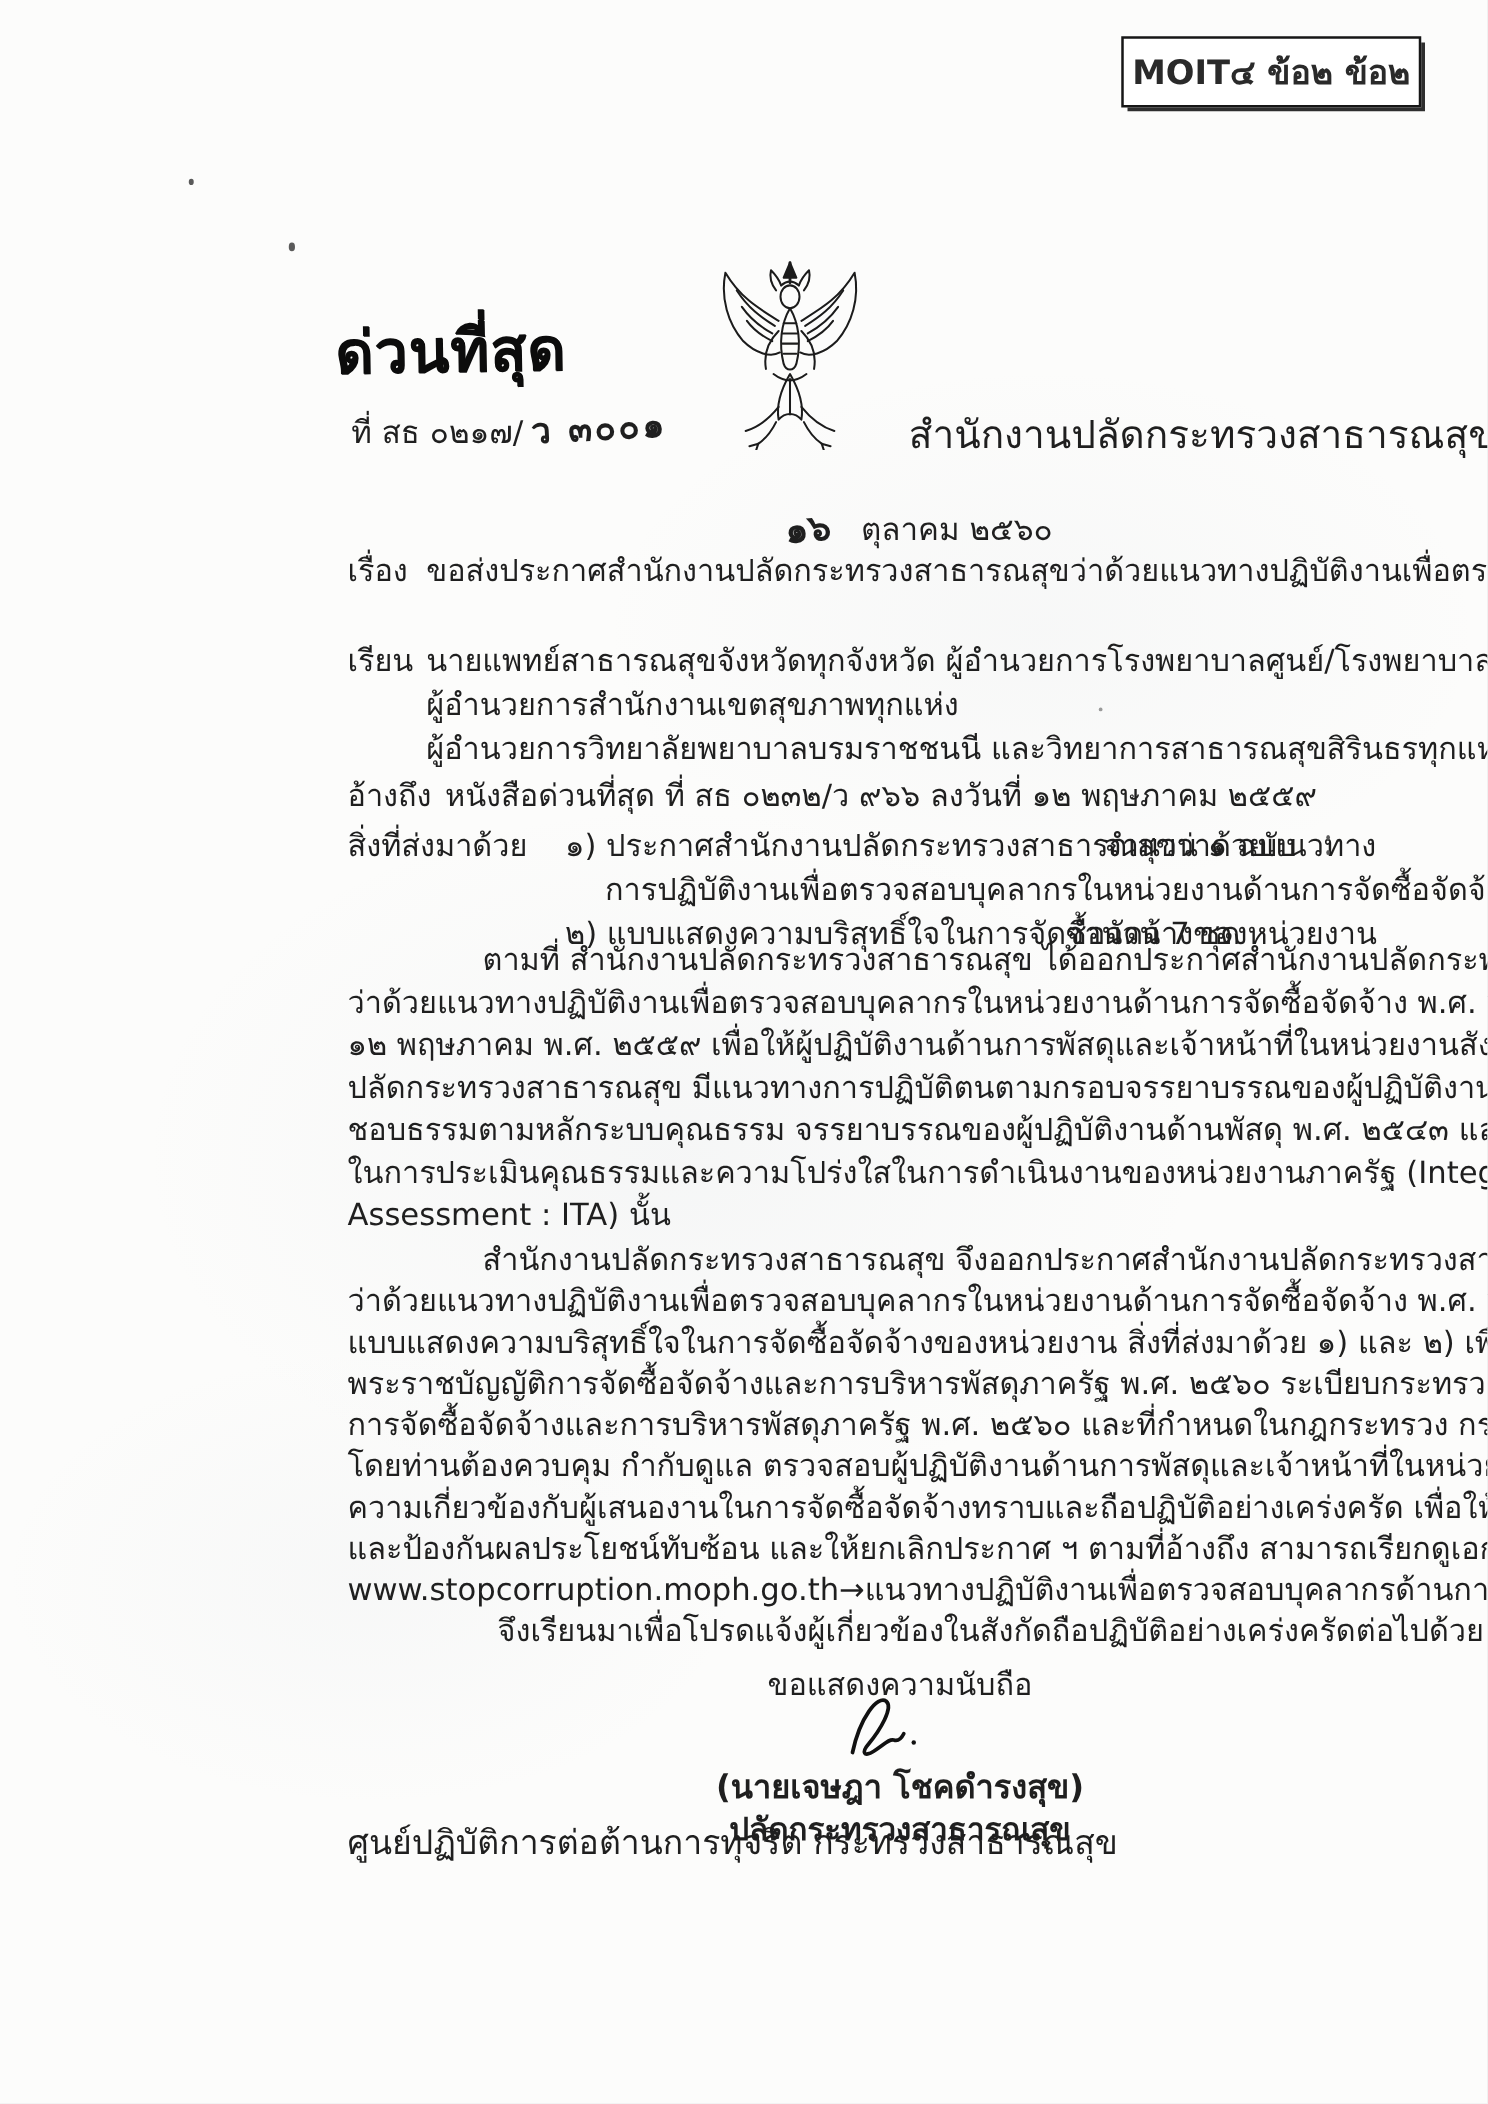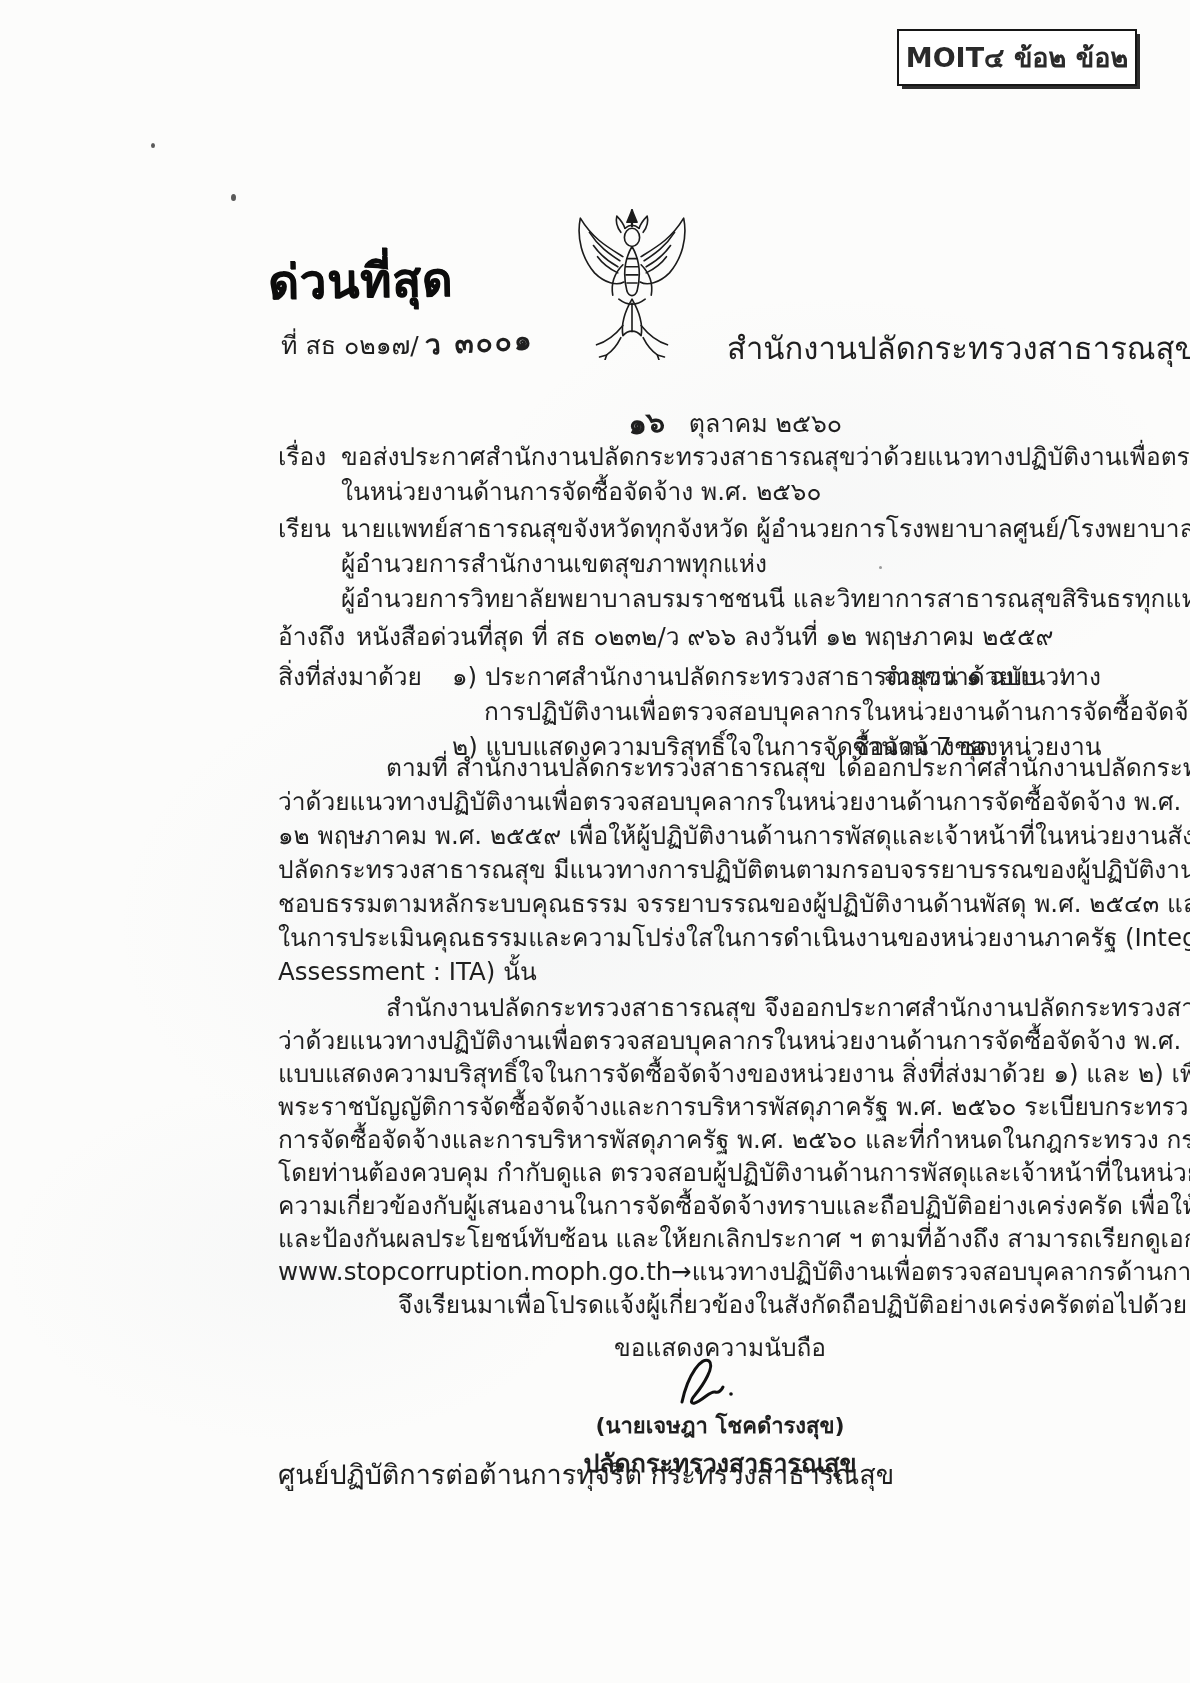--- a/index.html
+++ b/index.html
@@ -101,21 +101,20 @@
     <div class="l1">สำนักงานปลัดกระทรวงสาธารณสุข</div>
   </div>
 
   <div class="abs dateline">
     <span class="date-day">๑๖</span>
     <span class="date-rest">ตุลาคม ๒๕๖๐</span>
   </div>
 
   <div class="abs txt" style="left:278px;top:442px;">เรื่อง</div>
   <div class="abs txt" style="left:341px;top:442px;">ขอส่งประกาศสำนักงานปลัดกระทรวงสาธารณสุขว่าด้วยแนวทางปฏิบัติงานเพื่อตรวจสอบบุคลากร</div>
-  <div class="abs txt" style="left:341px;top:477px;">ในหน่วยงานด้านการจัดซื้อจัดจ้าง พ.ศ. ๒๕๖๐</div>
 
   <div class="abs txt" style="left:278px;top:514px;">เรียน</div>
   <div class="abs txt" style="left:341px;top:514px;">นายแพทย์สาธารณสุขจังหวัดทุกจังหวัด ผู้อำนวยการโรงพยาบาลศูนย์/โรงพยาบาลทั่วไป/</div>
   <div class="abs txt" style="left:341px;top:549px;">ผู้อำนวยการสำนักงานเขตสุขภาพทุกแห่ง</div>
   <div class="abs txt" style="left:341px;top:584px;">ผู้อำนวยการวิทยาลัยพยาบาลบรมราชชนนี และวิทยาการสาธารณสุขสิรินธรทุกแห่ง</div>
 
   <div class="abs txt" style="left:278px;top:622px;">อ้างถึง</div>
   <div class="abs txt" style="left:356px;top:622px;">หนังสือด่วนที่สุด ที่ สธ ๐๒๓๒/ว ๙๖๖ ลงวันที่ ๑๒ พฤษภาคม ๒๕๕๙</div>
 
   <div class="abs txt" style="left:278px;top:662px;">สิ่งที่ส่งมาด้วย</div>
@@ -149,21 +148,21 @@
 
   <div class="abs" style="left:668px;top:1352px;">
     <svg width="100" height="56" viewBox="0 0 100 56">
       <g stroke="#111" fill="none" stroke-width="3" stroke-linecap="round" stroke-linejoin="round">
         <path d="M14 50 C20 22 34 4 41 9 C47 14 36 32 27 43 C21 50 23 54 31 49 C39 44 43 39 47 40 C50 41 53 39 55 35"></path>
         <circle cx="63" cy="42" r="1.8" fill="#111" stroke="none"></circle>
       </g>
     </svg>
   </div>
 
-  <div class="abs center-block" style="left:530px;top:1408px;width:380px;font-size:22px;font-weight:bold;">(นายเจษฎา โชคดำรงสุข)</div>
+  <div class="abs center-block" style="left:530px;top:1408px;width:380px;font-size:26px;font-weight:bold;">(นายเจษฎา โชคดำรงสุข)</div>
   <div class="abs center-block" style="left:530px;top:1443px;width:380px;font-size:25px;font-weight:bold;">ปลัดกระทรวงสาธารณสุข</div>
 
   <div class="abs sm" style="left:278px;top:1460px;">ศูนย์ปฏิบัติการต่อต้านการทุจริต กระทรวงสาธารณสุข</div>
 
   <div class="speck" style="left:151px;top:143px;width:4px;height:5px;"></div>
   <div class="speck" style="left:231px;top:194px;width:5px;height:7px;"></div>
   <div class="speck" style="left:1061px;top:668px;width:3px;height:4px;"></div>
   <div class="speck" style="left:1061px;top:680px;width:3px;height:4px;"></div>
   <div class="speck" style="left:879px;top:566px;width:3px;height:3px;opacity:.6;"></div>
 

